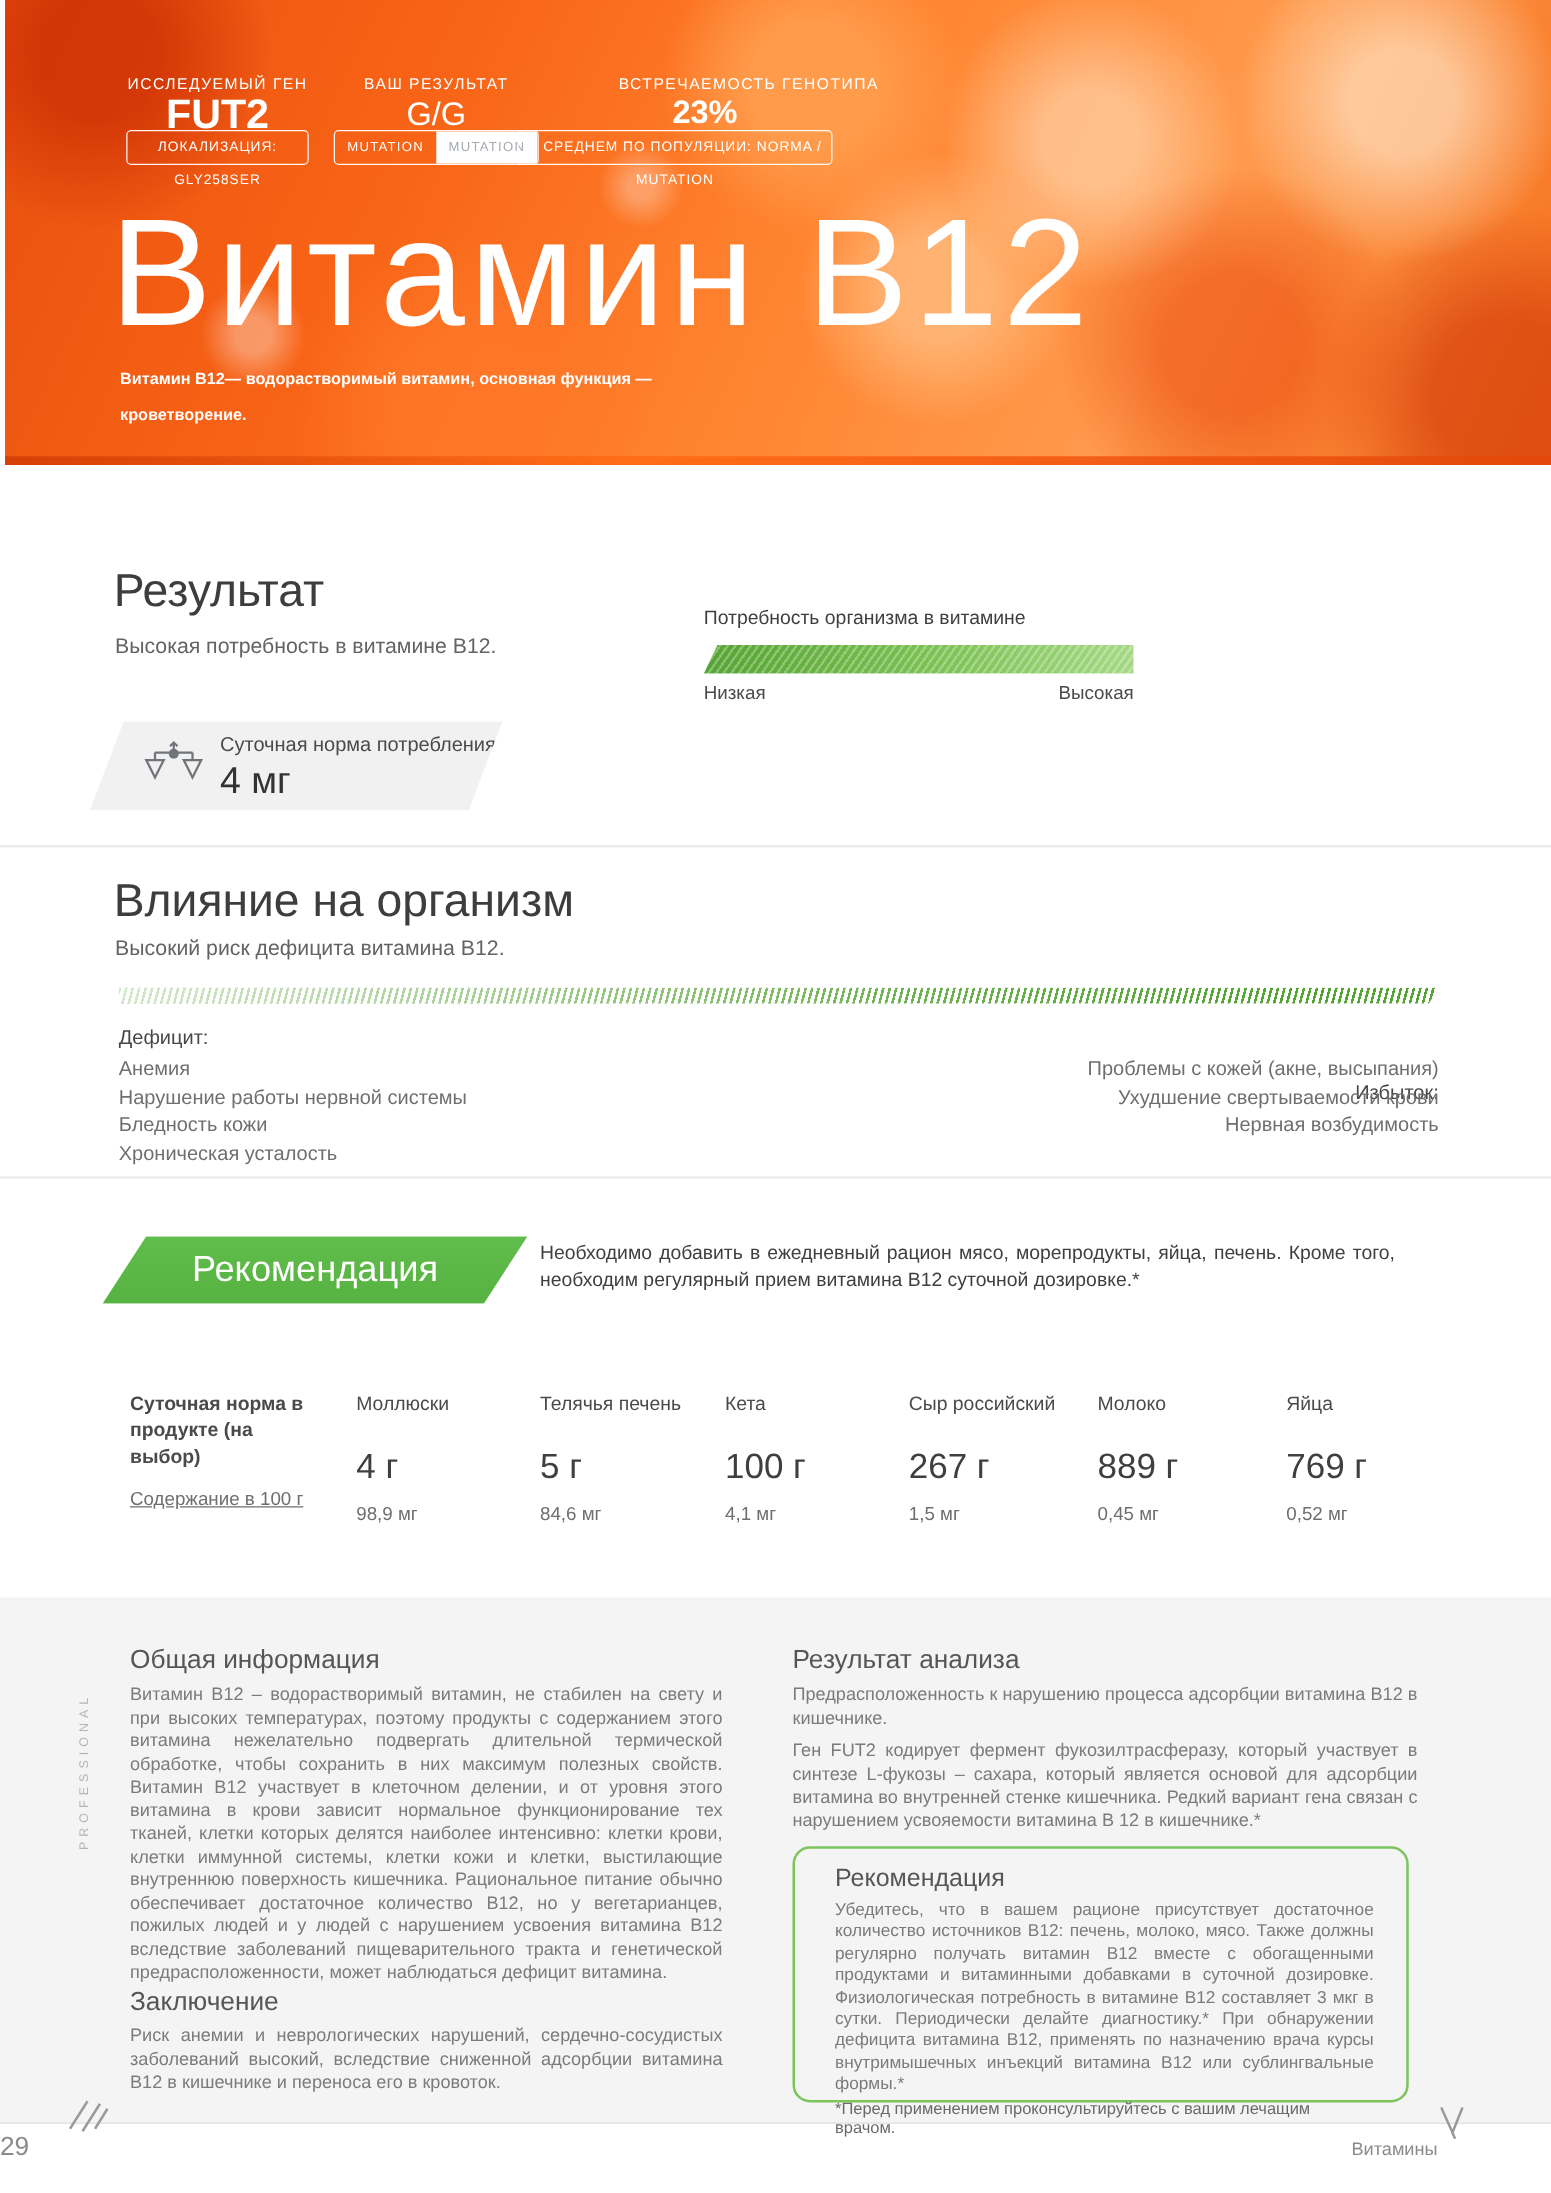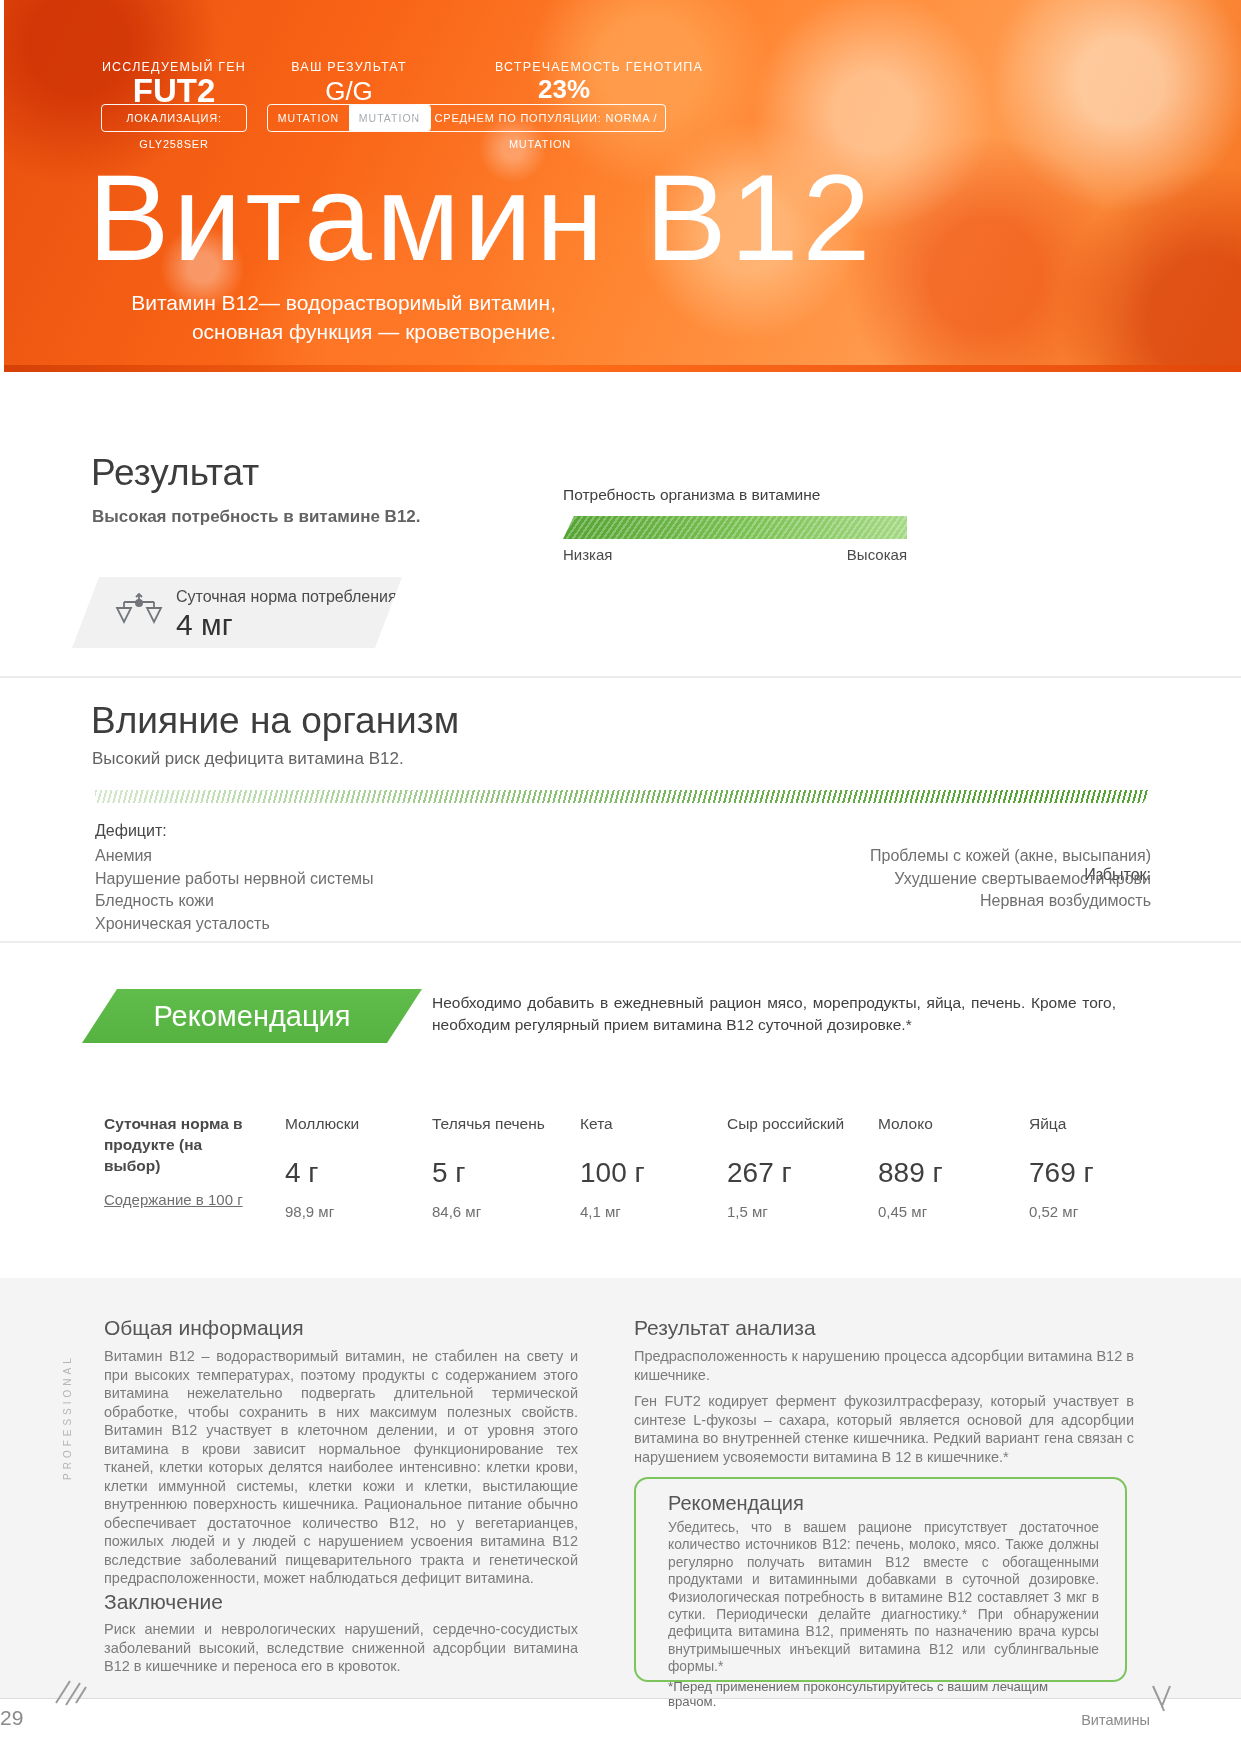--- a/index.html
+++ b/index.html
@@ -34,28 +34,28 @@
   .mut-pill{position:absolute;left:263px;top:104px;width:162px;height:26px;display:flex;
       border:1px solid rgba(255,255,255,.95);border-radius:4px;overflow:hidden;}
   .mut-cell{flex:1;line-height:26px;text-align:center;font-size:10.5px;letter-spacing:1px;}
   .mut-left{color:#fff;}
   .mut-right{background:#fff;color:#a6abb1;}
   .freq-label{left:450px;top:60px;width:290px;}
   .freq-value{left:450px;top:74px;width:220px;font-size:26px;font-weight:bold;}
   .pop-badge{left:410px;top:104px;width:250px;}
   .page-title{position:absolute;left:84px;top:148px;color:#fff;font-size:122px;font-weight:300;
       letter-spacing:4px;white-space:nowrap;}
-  .page-subtitle{position:absolute;left:92px;top:288px;width:460px;color:#fff;font-size:21px;
-      font-weight:400;line-height:29px;text-align:right;}
+  .page-subtitle{position:absolute;left:92px;top:288px;width:460px;color:#fff;font-size:13px;
+      font-weight:700;line-height:29px;}
 
   
   .h2{position:absolute;color:#3d3d3d;font-size:37px;font-weight:400;}
   .sub{position:absolute;color:#636363;font-size:17px;}
   .result-heading{left:91px;top:452px;}
-  .result-sub{left:92px;top:507px;font-weight:bold;}
+  .result-sub{left:92px;top:507px;}
   .need-label{position:absolute;left:563px;top:486px;color:#3f3f3f;font-size:15.5px;}
   .need-bar{position:absolute;left:563px;top:516px;width:344px;height:23px;
       clip-path:polygon(11px 0,100% 0,100% 100%,0 100%);
       background-image:
         repeating-linear-gradient(125deg, rgba(255,255,255,.28) 0 2px, rgba(255,255,255,0) 2px 5px),
         linear-gradient(90deg,#55a433,#7cc254 55%,#a5d985);}
   .need-low{position:absolute;left:563px;top:546px;color:#4a4a4a;font-size:15px;}
   .need-high{position:absolute;right:334px;top:546px;color:#4a4a4a;font-size:15px;}
   .norm-card{position:absolute;left:72px;top:577px;width:330px;height:71px;background:#f1f1f1;
       clip-path:polygon(27px 0,100% 0,calc(100% - 27px) 100%,0 100%);}

